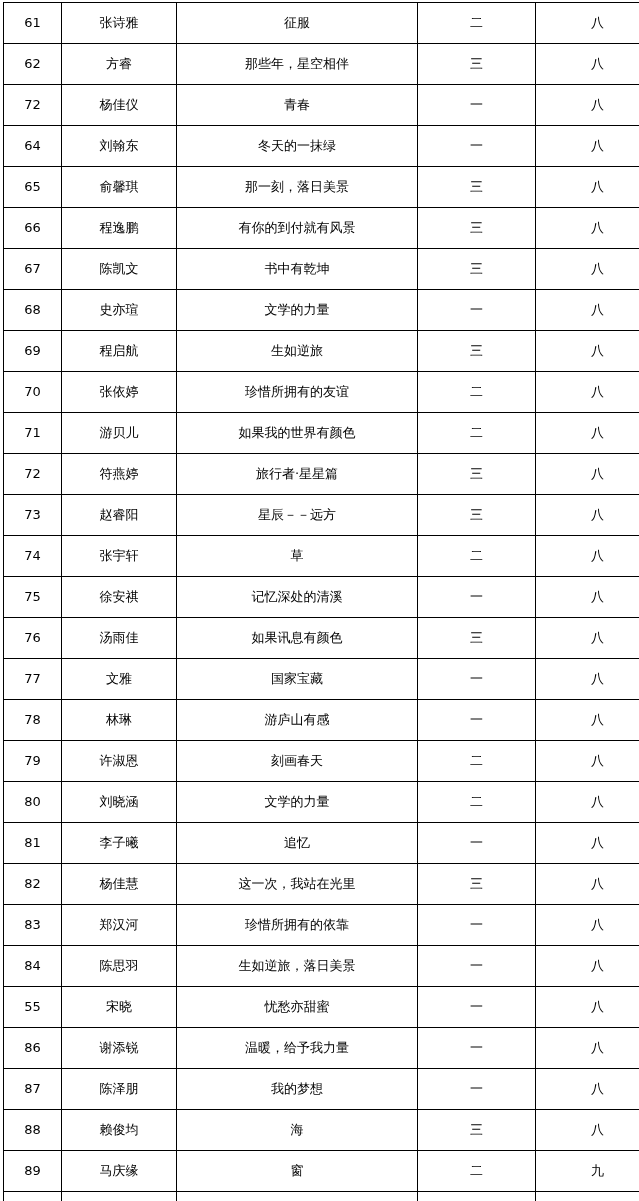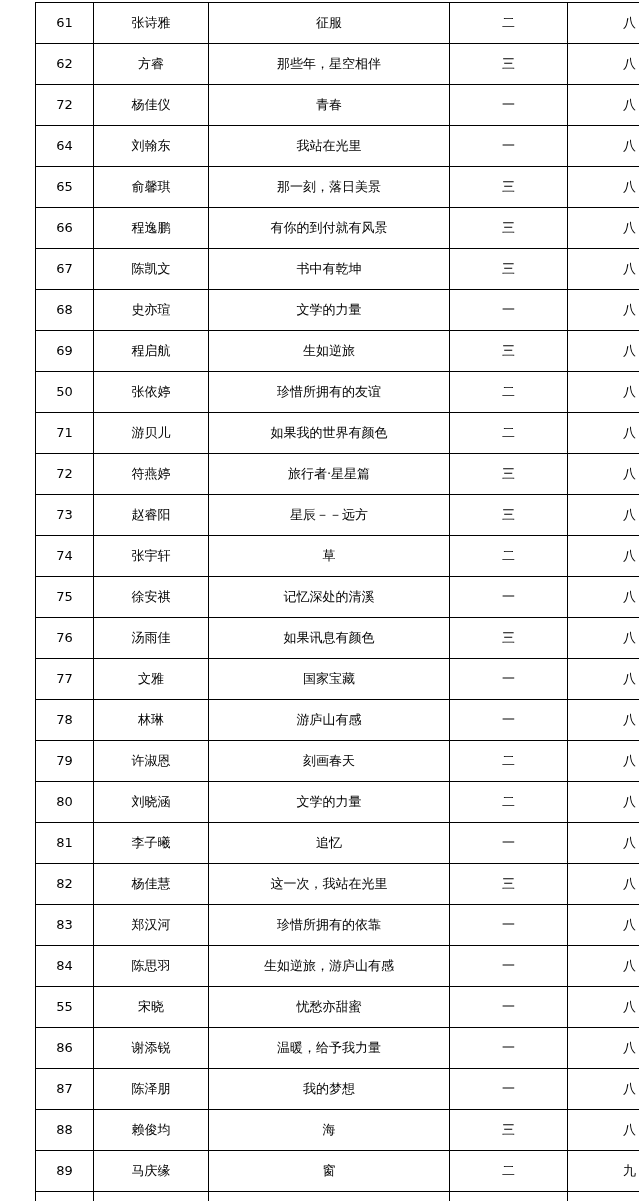--- a/index.html
+++ b/index.html
@@ -10,21 +10,20 @@
   body {
     font-family: "DejaVu Sans", "Liberation Sans", sans-serif;
   }
   .page {
     width: 639px;
     height: 1201px;
     position: relative;
     background: #ffffff;
     box-sizing: border-box;
     overflow: hidden;
-    padding-left: 32px;
   }
   table.entry-table {
     border-collapse: collapse;
     width: 633px;
     margin: 2px 0 0 3px;
     table-layout: fixed;
   }
   table.entry-table td {
     border: 1px solid #000000;
     height: 40px;
@@ -67,21 +66,21 @@
         <tr>
           <td class="col-index">72</td>
           <td class="col-name">杨佳仪</td>
           <td class="col-title">青春</td>
           <td class="col-grade">一</td>
           <td class="col-class">八</td>
         </tr>
         <tr>
           <td class="col-index">64</td>
           <td class="col-name">刘翰东</td>
-          <td class="col-title">我站在光里</td>
+          <td class="col-title">冬天的一抹绿</td>
           <td class="col-grade">一</td>
           <td class="col-class">八</td>
         </tr>
         <tr>
           <td class="col-index">65</td>
           <td class="col-name">俞馨琪</td>
           <td class="col-title">那一刻，落日美景</td>
           <td class="col-grade">三</td>
           <td class="col-class">八</td>
         </tr>
@@ -107,21 +106,21 @@
           <td class="col-class">八</td>
         </tr>
         <tr>
           <td class="col-index">69</td>
           <td class="col-name">程启航</td>
           <td class="col-title">生如逆旅</td>
           <td class="col-grade">三</td>
           <td class="col-class">八</td>
         </tr>
         <tr>
-          <td class="col-index">50</td>
+          <td class="col-index">70</td>
           <td class="col-name">张依婷</td>
           <td class="col-title">珍惜所拥有的友谊</td>
           <td class="col-grade">二</td>
           <td class="col-class">八</td>
         </tr>
         <tr>
           <td class="col-index">71</td>
           <td class="col-name">游贝儿</td>
           <td class="col-title">如果我的世界有颜色</td>
           <td class="col-grade">二</td>
@@ -207,21 +206,21 @@
         <tr>
           <td class="col-index">83</td>
           <td class="col-name">郑汉河</td>
           <td class="col-title">珍惜所拥有的依靠</td>
           <td class="col-grade">一</td>
           <td class="col-class">八</td>
         </tr>
         <tr>
           <td class="col-index">84</td>
           <td class="col-name">陈思羽</td>
-          <td class="col-title">生如逆旅，游庐山有感</td>
+          <td class="col-title">生如逆旅，落日美景</td>
           <td class="col-grade">一</td>
           <td class="col-class">八</td>
         </tr>
         <tr>
           <td class="col-index">55</td>
           <td class="col-name">宋晓</td>
           <td class="col-title">忧愁亦甜蜜</td>
           <td class="col-grade">一</td>
           <td class="col-class">八</td>
         </tr>

